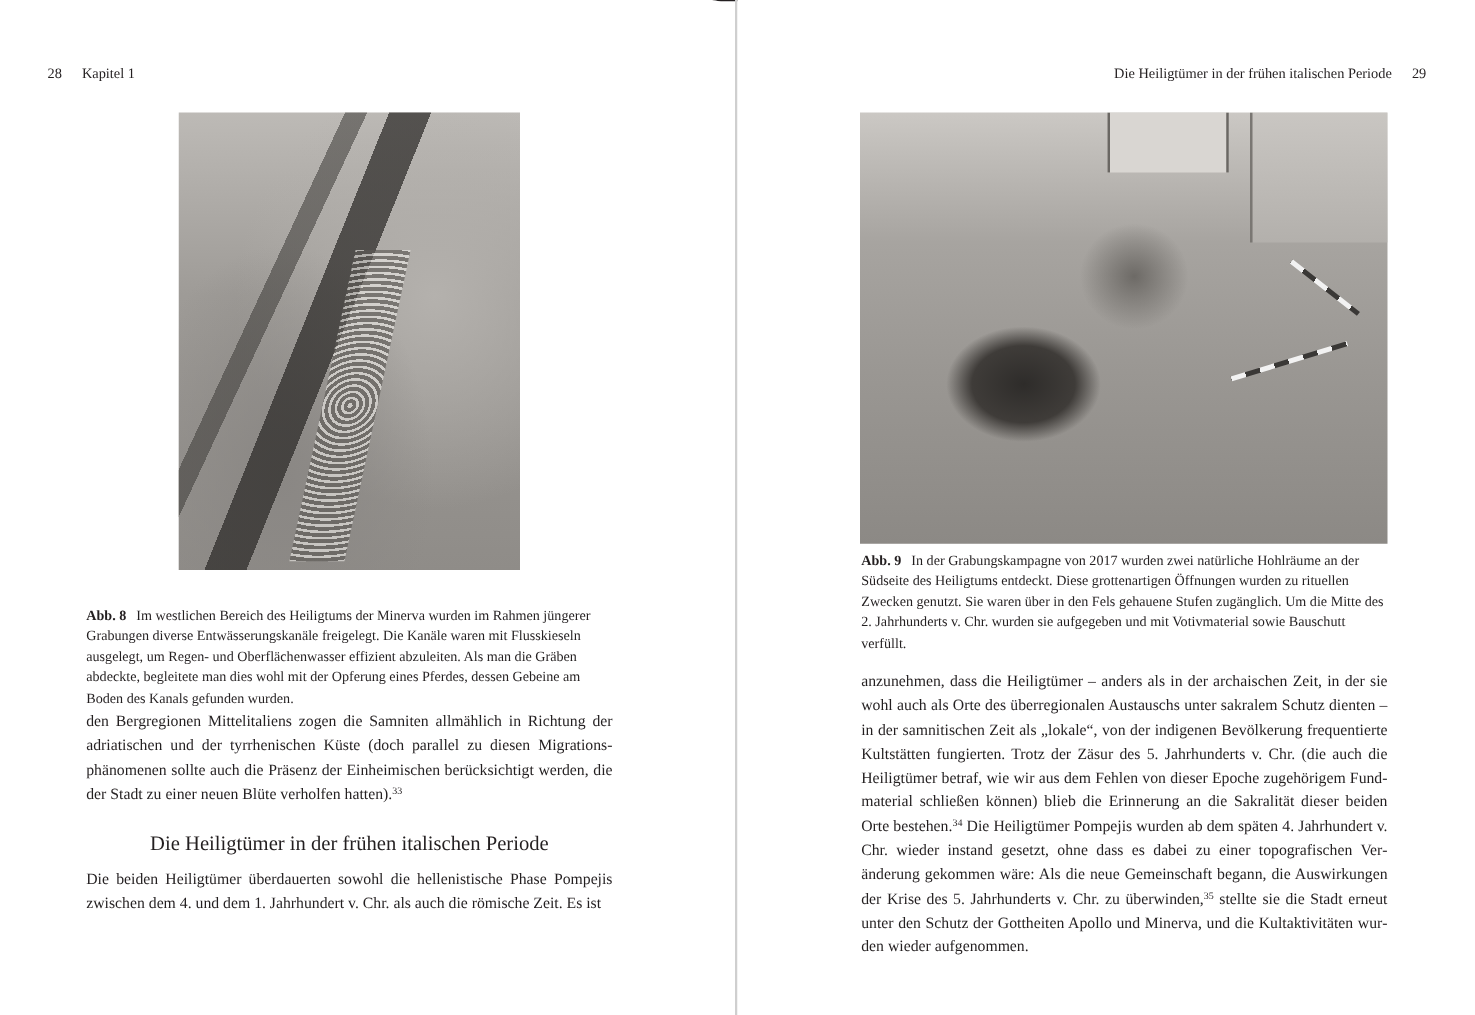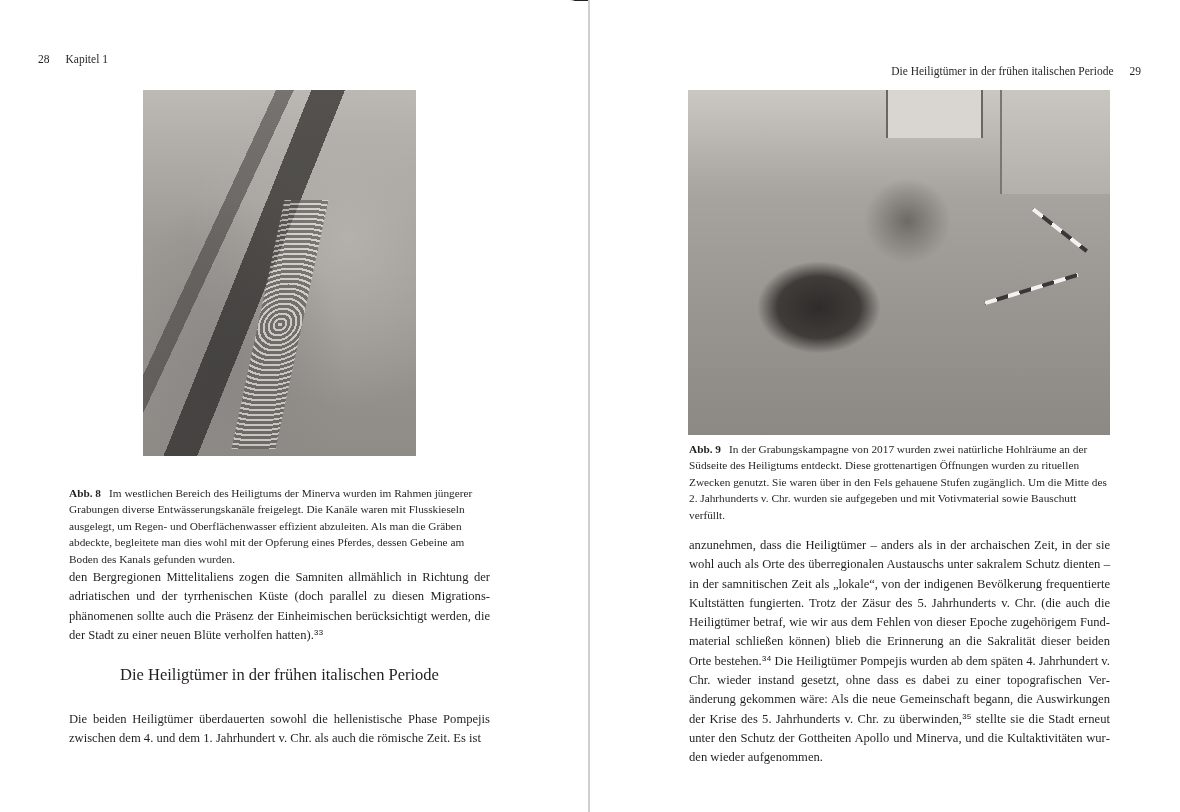--- a/index.html
+++ b/index.html
@@ -11,21 +11,21 @@
   .page-right { left: 590px; width: 590px; }
 
   .spine { position: absolute; left: 588px; top: 0; width: 2px; height: 812px; background: #cfcfcf; }
   .top-mark { position: absolute; top: 0; height: 1px; background: #231f20; }
   .top-mark.l { left: 570px; width: 18px; }
   .top-mark.r { left: 590px; width: 18px; }
 
   .running-head { position: absolute; top: 52px; font-size: 11.5px; line-height: 14px; white-space: nowrap; }
   .rh-left { left: 38px; }
   .rh-left .num { margin-right: 16px; }
-  .rh-right { right: 39px; text-align: right; margin-top: 12px; }
+  .rh-right { right: 39px; text-align: right; }
   .rh-right .num { margin-left: 16px; }
 
   .photo { position: absolute; overflow: hidden; }
   .photo-8 { left: 143px; top: 90px; width: 273px; height: 366px;
     background:
       linear-gradient(115deg, transparent 0 30%, rgba(60,58,55,0.55) 30% 34%, transparent 34% 100%),
       linear-gradient(112deg, transparent 0 40%, rgba(40,38,36,0.7) 40% 48%, transparent 48% 100%),
       radial-gradient(ellipse at 30% 80%, #8a8784 0%, transparent 45%),
       radial-gradient(ellipse at 75% 40%, #b4b1ad 0%, transparent 55%),
       linear-gradient(180deg, #bdbab6 0%, #9e9b97 40%, #8f8c88 100%);
@@ -43,23 +43,23 @@
   .photo-9 .board2 { position: absolute; left: 74%; top: 0; width: 26%; height: 30%; background: linear-gradient(180deg,#c9c6c2,#b3b0ac); border-left: 2px solid #7a7773; }
   .photo-9 .scale { position: absolute; left: 70%; top: 57%; width: 23%; height: 4px; background: repeating-linear-gradient(90deg,#f2f2f2 0 12px,#3a3836 12px 24px); transform: rotate(-17deg); }
   .photo-9 .scale2 { position: absolute; left: 80%; top: 40%; width: 16%; height: 4px; background: repeating-linear-gradient(90deg,#f2f2f2 0 12px,#3a3836 12px 24px); transform: rotate(38deg); }
 
   .caption { position: absolute; font-size: 11.3px; line-height: 16.4px; color: #231f20; }
   .caption .label { font-weight: bold; margin-right: 8px; margin-top: 30px; }
   .caption-8 { left: 69px; top: 485px; width: 425px; }
   .caption-9 { left: 689px; top: 441px; width: 425px; }
 
   .body-text { position: absolute; font-size: 12.6px; line-height: 19.3px; text-align: justify; hyphens: manual; }
-  .body-text sup { font-size: 8px; vertical-align: 4px; line-height: 0; font-family: Liberation Mono, monospace; }
+  .body-text sup { font-size: 8px; vertical-align: 4px; line-height: 0; }
   .bt-left-1 { left: 69px; top: 568px; width: 421px; }
-  .bt-left-2 { left: 69px; top: 710px; width: 421px; }
+  .bt-left-2 { left: 69px; top: 694px; width: 421px; }
   .bt-right { left: 689px; top: 536px; width: 421px; }
 
   .section-heading { position: absolute; left: 69px; top: 664px; width: 421px; text-align: center; font-size: 16.5px; line-height: 22px; font-weight: normal; }
 </style>
 </head>
 <body>
 
 <div class="spine"></div>
 <div class="top-mark l"></div>
 <div class="top-mark r"></div>

